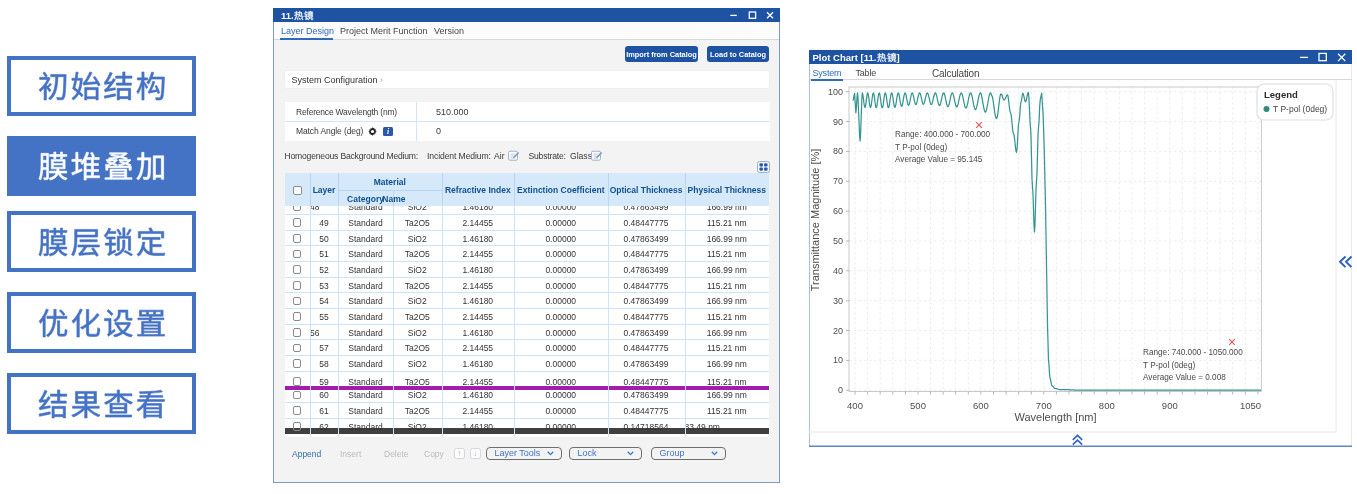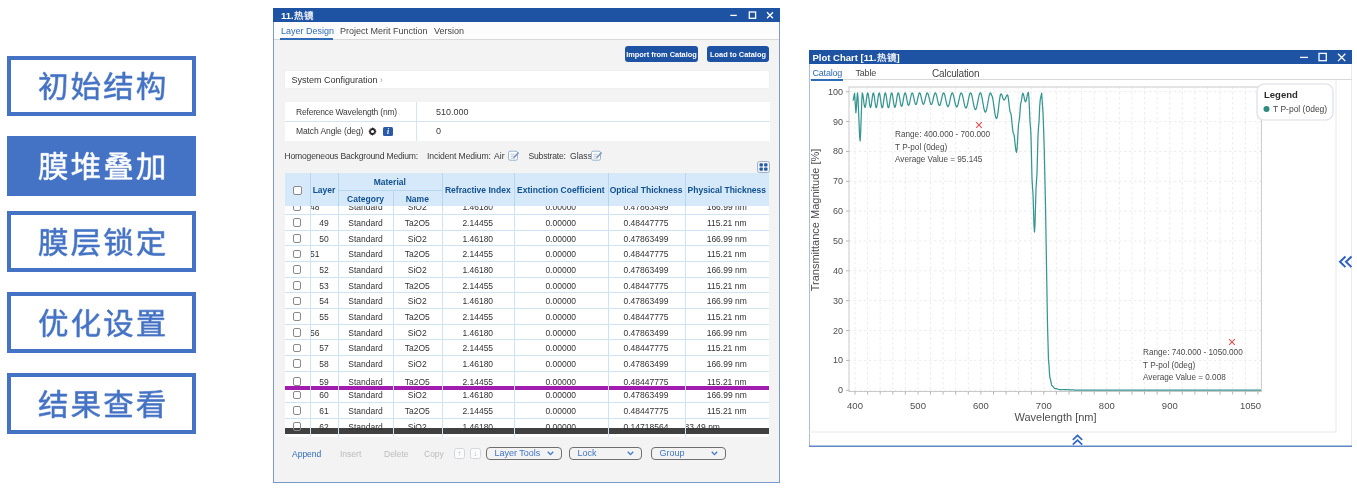--- a/index.html
+++ b/index.html
@@ -110,21 +110,21 @@
 <div class="a" style="left:338px;top:173px;width:1px;height:33px;background:#b9d6ef"></div>
 <div class="a" style="left:441.5px;top:173px;width:1px;height:33px;background:#b9d6ef"></div>
 <div class="a" style="left:514px;top:173px;width:1px;height:33px;background:#b9d6ef"></div>
 <div class="a" style="left:607.5px;top:173px;width:1px;height:33px;background:#b9d6ef"></div>
 <div class="a" style="left:684.5px;top:173px;width:1px;height:33px;background:#b9d6ef"></div>
 <div class="a" style="left:393px;top:190px;width:1px;height:16px;background:#b9d6ef"></div>
 <div class="a" style="left:338px;top:190px;width:103.5px;height:1px;background:#b9d6ef"></div>
 <div class="a" style="left:289.0px;top:185px;width:70px;text-align:center;font-size:8.5px;font-weight:bold;color:#10508f">Layer</div>
 <div class="a" style="left:354.8px;top:176.5px;width:70px;text-align:center;font-size:8.5px;font-weight:bold;color:#10508f">Material</div>
 <div class="a" style="left:330.5px;top:193.5px;width:70px;text-align:center;font-size:8.5px;font-weight:bold;color:#10508f">Category</div>
-<div class="a" style="left:382.3px;top:193.5px;width:70px;text-align:center;font-size:8.5px;font-weight:bold;color:#10508f">Name</div>
+<div class="a" style="left:382.3px;top:193.5px;width:70px;text-align:left;font-size:8.5px;font-weight:bold;color:#10508f">Name</div>
 <div class="a" style="left:432.8px;top:185px;width:90px;text-align:center;font-size:8.5px;font-weight:bold;color:#10508f">Refractive Index</div>
 <div class="a" style="left:505.79999999999995px;top:185px;width:110px;text-align:center;font-size:8.5px;font-weight:bold;color:#10508f">Extinction Coefficient</div>
 <div class="a" style="left:596.0px;top:185px;width:100px;text-align:center;font-size:8.5px;font-weight:bold;color:#10508f">Optical Thickness</div>
 <div class="a" style="left:676.8px;top:185px;width:100px;text-align:center;font-size:8.5px;font-weight:bold;color:#10508f">Physical Thickness</div>
 <div class="a" style="left:292.5px;top:185.5px;width:9px;height:9px;border:1px solid #8a8a8a;border-radius:2px;background:#fff"></div>
 <div class="a" style="left:284.5px;top:206px;width:484.5px;height:231.2px;overflow:hidden;background:#fff">
 <div style="position:absolute;left:0;top:-6.60px;width:484.5px;height:15.67px;border-bottom:1px solid #cfe3f5">
 <div style="position:absolute;left:8.2px;top:3.2px;width:8.6px;height:8.6px;border:1px solid #8a8a8a;border-radius:2px"></div>
 <div style="position:absolute;left:25.5px;top:3px;width:28.0px;font-size:8.5px;color:#333">48</div>
 <div style="position:absolute;left:53.5px;top:3px;width:55.0px;text-align:center;font-size:8.5px;color:#333">Standard</div>
@@ -149,21 +149,21 @@
 <div style="position:absolute;left:25.5px;top:3px;width:28.0px;text-align:center;font-size:8.5px;color:#333">50</div>
 <div style="position:absolute;left:53.5px;top:3px;width:55.0px;text-align:center;font-size:8.5px;color:#333">Standard</div>
 <div style="position:absolute;left:108.5px;top:3px;width:48.5px;text-align:center;font-size:8.5px;color:#333">SiO2</div>
 <div style="position:absolute;left:157.0px;top:3px;width:72.5px;text-align:center;font-size:8.5px;color:#333">1.46180</div>
 <div style="position:absolute;left:229.5px;top:3px;width:93.5px;text-align:center;font-size:8.5px;color:#333">0.00000</div>
 <div style="position:absolute;left:323.0px;top:3px;width:77.0px;text-align:center;font-size:8.5px;color:#333">0.47863499</div>
 <div style="position:absolute;left:400.0px;top:3px;width:84.5px;text-align:center;font-size:8.5px;color:#333">166.99 nm</div>
 </div>
 <div style="position:absolute;left:0;top:40.41px;width:484.5px;height:15.67px;border-bottom:1px solid #cfe3f5">
 <div style="position:absolute;left:8.2px;top:3.2px;width:8.6px;height:8.6px;border:1px solid #8a8a8a;border-radius:2px"></div>
-<div style="position:absolute;left:25.5px;top:3px;width:28.0px;text-align:left;font-size:8.5px;color:#333">51</div>
+<div style="position:absolute;left:25.5px;top:3px;width:28.0px;text-align:center;font-size:8.5px;color:#333">51</div>
 <div style="position:absolute;left:53.5px;top:3px;width:55.0px;text-align:center;font-size:8.5px;color:#333">Standard</div>
 <div style="position:absolute;left:108.5px;top:3px;width:48.5px;text-align:center;font-size:8.5px;color:#333">Ta2O5</div>
 <div style="position:absolute;left:157.0px;top:3px;width:72.5px;text-align:center;font-size:8.5px;color:#333">2.14455</div>
 <div style="position:absolute;left:229.5px;top:3px;width:93.5px;text-align:center;font-size:8.5px;color:#333">0.00000</div>
 <div style="position:absolute;left:323.0px;top:3px;width:77.0px;text-align:center;font-size:8.5px;color:#333">0.48447775</div>
 <div style="position:absolute;left:400.0px;top:3px;width:84.5px;text-align:center;font-size:8.5px;color:#333">115.21 nm</div>
 </div>
 <div style="position:absolute;left:0;top:56.08px;width:484.5px;height:15.67px;border-bottom:1px solid #cfe3f5">
 <div style="position:absolute;left:8.2px;top:3.2px;width:8.6px;height:8.6px;border:1px solid #8a8a8a;border-radius:2px"></div>
 <div style="position:absolute;left:25.5px;top:3px;width:28.0px;text-align:center;font-size:8.5px;color:#333">52</div>
@@ -314,21 +314,21 @@
         <path fill="#fff" stroke="#fff" stroke-width="42" transform="translate(0.00,9.11) scale(0.00950,-0.00950)" d="M343 111C355 51 363 -27 363 -74L437 -63C436 -17 425 59 412 118ZM549 113C575 54 600 -24 610 -72L684 -56C674 -9 646 68 619 126ZM756 118C806 56 863 -30 887 -84L958 -51C931 2 872 86 822 146ZM174 140C141 71 88 -6 43 -53L113 -82C159 -30 210 51 244 121ZM216 839V700H66V630H216V476L46 432L64 360L216 403V251C216 239 211 235 198 235C186 235 144 234 98 235C108 216 117 188 120 168C185 168 226 169 251 181C277 192 286 212 286 251V423L414 459L405 527L286 495V630H403V700H286V839ZM566 841 564 696H428V631H561C558 565 552 507 541 457L458 506L421 454C453 436 487 414 522 392C494 317 447 261 368 219C384 207 406 181 416 165C499 211 551 272 583 352C630 320 673 288 701 264L740 323C708 350 658 384 604 418C620 479 628 549 632 631H767C764 335 763 160 882 161C940 161 963 193 972 308C954 313 928 325 913 337C910 255 902 227 885 227C831 227 831 382 839 696H635L638 841Z"></path>
         <path fill="#fff" stroke="#fff" stroke-width="42" transform="translate(10.00,9.11) scale(0.00950,-0.00950)" d="M531 303H838V235H531ZM531 418H838V352H531ZM629 831 656 767H446V705H927V767H732C722 792 708 822 696 846ZM783 696C774 665 757 620 741 587H571L624 600C618 627 603 668 587 698L526 684C540 654 553 614 558 587H416V523H950V587H809L853 680ZM463 470V183H560C550 60 511 8 352 -25C367 -38 386 -66 393 -83C572 -40 619 32 631 183H719V13C719 -50 735 -68 802 -68C816 -68 873 -68 888 -68C943 -68 960 -41 966 69C948 74 920 82 906 93C904 2 899 -10 879 -10C867 -10 822 -10 813 -10C793 -10 789 -7 789 14V183H908V470ZM175 837C145 744 94 654 35 595C48 579 68 542 74 526C108 562 141 608 170 658H381V726H205C219 756 231 787 242 818ZM58 344V275H193V86C193 41 158 8 139 -4C152 -20 172 -53 180 -71C195 -52 223 -34 401 77C395 92 387 121 384 141L264 71V275H394V344H264V479H366V547H103V479H193V344Z"></path>
       </svg>
     </div>
 <div class="a" style="left:896.5px;top:51.5px;font-size:9.5px;font-weight:bold;color:#fff">]</div>
 <svg class="a" style="left:1298px;top:50px" width="54" height="14" viewBox="0 0 54 14">
       <path d="M2 7.4 H10" stroke="#fff" stroke-width="1.3"></path>
       <rect x="21" y="3.4" width="7.3" height="7.3" fill="none" stroke="#fff" stroke-width="1.3"></rect>
       <path d="M40 3.8 l7.3 7.3 M47.3 3.8 l-7.3 7.3" stroke="#fff" stroke-width="1.3"></path>
     </svg>
-<div class="a" style="left:812.5px;top:68px;font-size:9px;letter-spacing:-0.2px;color:#2e6cb8">Catalog</div>
+<div class="a" style="left:812.5px;top:68px;font-size:9px;letter-spacing:-0.2px;color:#2e6cb8">System</div>
 <div class="a" style="left:855.5px;top:68px;font-size:9px;letter-spacing:-0.2px;color:#454545">Table</div>
 <div class="a" style="left:932px;top:68px;font-size:10px;letter-spacing:-0.2px;color:#454545">Calculation</div>
 <div class="a" style="left:810px;top:64px;width:542px;height:16px;border-bottom:1px solid #d8d8d8"></div>
 <div class="a" style="left:810.5px;top:78.5px;width:32px;height:2px;background:#2e6cb8"></div>
 <svg class="a" style="left:809px;top:80px" width="543" height="367" viewBox="0 0 543 367">
       <path d="M46.0 7V311.5 M58.6 7V311.5 M71.2 7V311.5 M83.8 7V311.5 M96.4 7V311.5 M109.0 7V311.5 M121.5 7V311.5 M134.1 7V311.5 M146.7 7V311.5 M159.3 7V311.5 M171.9 7V311.5 M184.5 7V311.5 M197.1 7V311.5 M209.7 7V311.5 M222.3 7V311.5 M234.8 7V311.5 M247.4 7V311.5 M260.0 7V311.5 M272.6 7V311.5 M285.2 7V311.5 M297.8 7V311.5 M310.4 7V311.5 M323.0 7V311.5 M335.6 7V311.5 M348.2 7V311.5 M360.8 7V311.5 M373.3 7V311.5 M385.9 7V311.5 M398.5 7V311.5 M411.1 7V311.5 M423.7 7V311.5 M436.3 7V311.5 M448.9 7V311.5 M40 310.3H452.4 M40 280.4H452.4 M40 250.6H452.4 M40 220.7H452.4 M40 190.8H452.4 M40 161.0H452.4 M40 131.1H452.4 M40 101.3H452.4 M40 71.4H452.4 M40 41.5H452.4 M40 11.7H452.4" stroke="#ececec" stroke-width="1" fill="none" stroke-dasharray="2.5 2.5"></path>
       <rect x="40" y="7" width="412.4" height="304.5" fill="none" stroke="#c9c9c9" stroke-width="1"></rect>
       <path d="M40 310.3h-3 M40 280.4h-3 M40 250.6h-3 M40 220.7h-3 M40 190.8h-3 M40 161.0h-3 M40 131.1h-3 M40 101.3h-3 M40 71.4h-3 M40 41.5h-3 M40 11.7h-3 M46.0 311.5v3 M58.6 311.5v3 M71.2 311.5v3 M83.8 311.5v3 M96.4 311.5v3 M109.0 311.5v3 M121.5 311.5v3 M134.1 311.5v3 M146.7 311.5v3 M159.3 311.5v3 M171.9 311.5v3 M184.5 311.5v3 M197.1 311.5v3 M209.7 311.5v3 M222.3 311.5v3 M234.8 311.5v3 M247.4 311.5v3 M260.0 311.5v3 M272.6 311.5v3 M285.2 311.5v3 M297.8 311.5v3 M310.4 311.5v3 M323.0 311.5v3 M335.6 311.5v3 M348.2 311.5v3 M360.8 311.5v3 M373.3 311.5v3 M385.9 311.5v3 M398.5 311.5v3 M411.1 311.5v3 M423.7 311.5v3 M436.3 311.5v3 M448.9 311.5v3" stroke="#b5b5b5" stroke-width="1" fill="none"></path>
       <text x="34" y="313.3" font-size="9" fill="#4d4d4d" text-anchor="end">0</text>
       <text x="34" y="283.4" font-size="9" fill="#4d4d4d" text-anchor="end">10</text>

